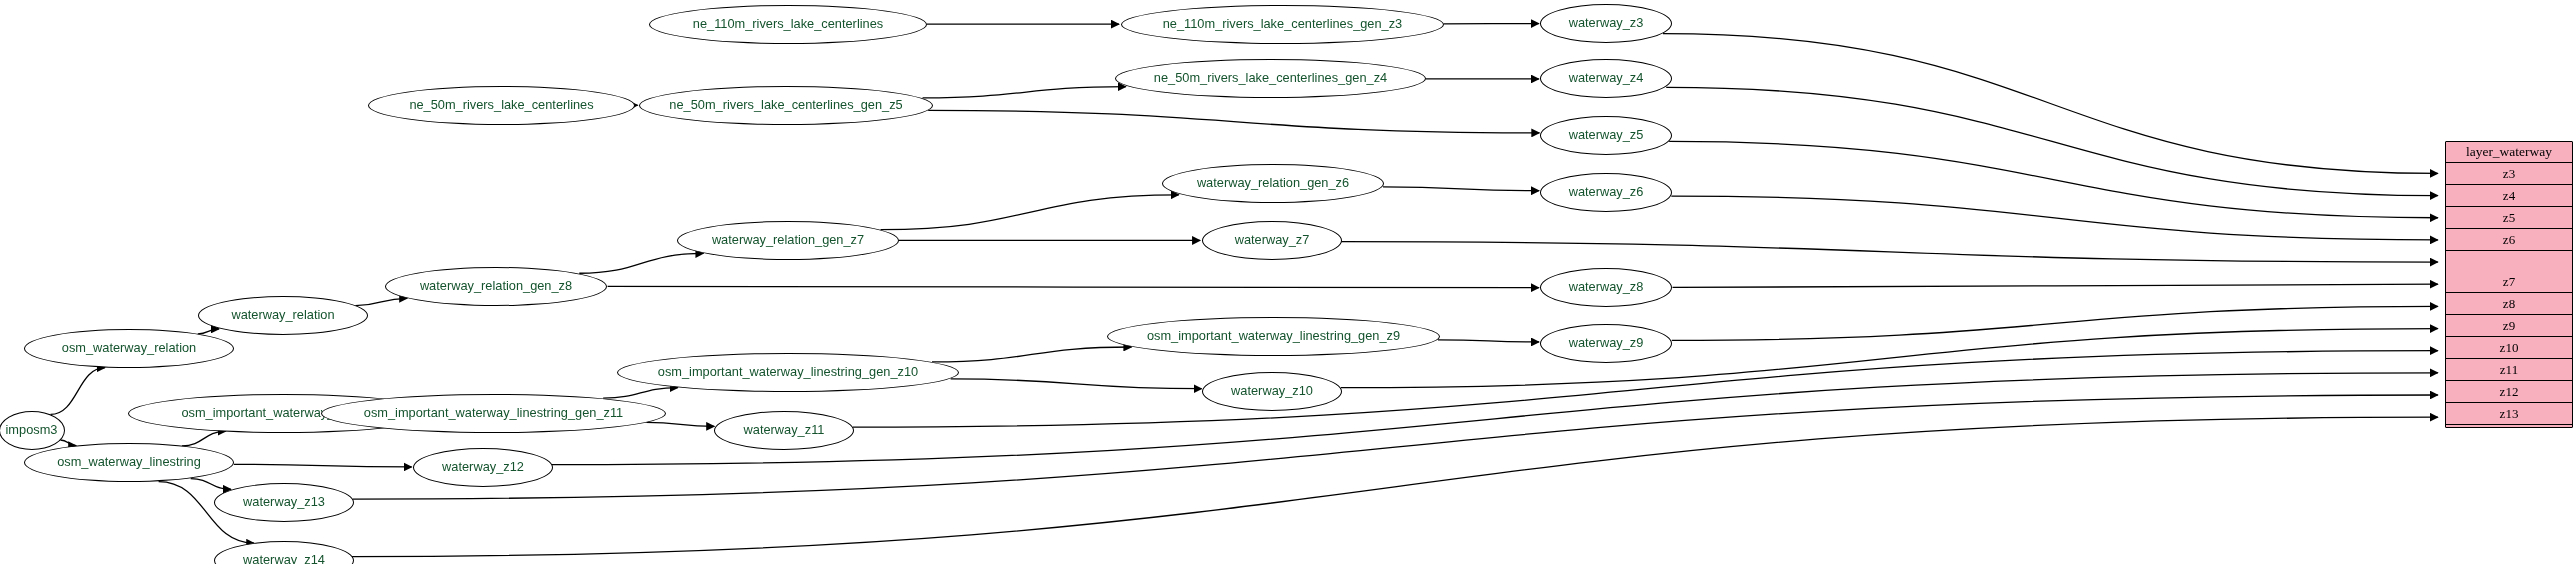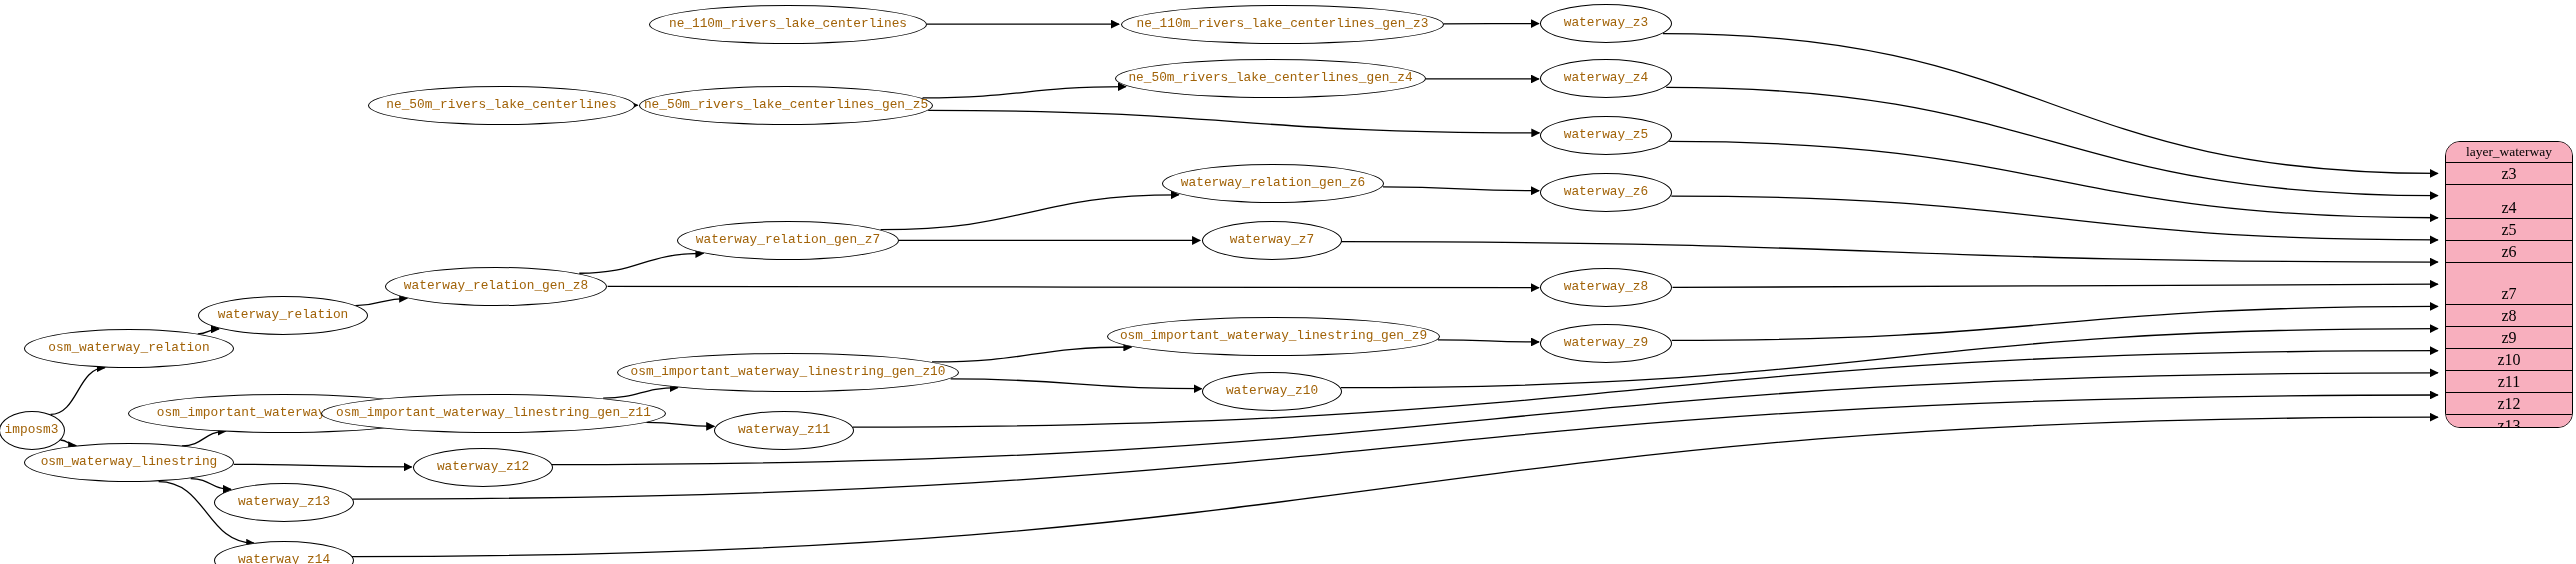--- a/index.html
+++ b/index.html
@@ -14,45 +14,45 @@
   #edge-layer{position:absolute;left:0;top:0;width:2576px;height:565px;}
   .node{
     position:absolute;
     display:flex;
     align-items:center;
     justify-content:center;
     box-sizing:border-box;
     border:1.2px solid #000000;
     border-radius:50%;
     background:#ffffff;
-    color:#a16207;
+    color:#14532d;
     white-space:nowrap;
-    font-family:Liberation Mono, monospace;
+    font-family:Liberation Sans, sans-serif;
     font-size:12.8px;
     line-height:1;
     z-index:2;
   }
   
   #legend{
     position:absolute;
     box-sizing:border-box;
     border:1.4px solid #000000;
-    border-radius:15px;
+    border-radius:1px;
     overflow:hidden;
     background:#f8afbe;
     z-index:3;
   }
   #legend .cell{
     box-sizing:border-box;
     display:flex;
     align-items:center;
     justify-content:center;
     color:#000000;
     font-family:"Liberation Serif", serif;
-    font-size:16px;
+    font-size:13px;
     border-bottom:1.2px solid #000000;
     background:#f8afbe;
   }
   #legend .cell.head{font-size:13.5px;}
   #legend .cell.last{border-bottom:none;}
 </style>
 </head>
 <body>
 
 <div id="canvas">
@@ -186,21 +186,21 @@
         <span>waterway_z8</span>
       </div>
       <div class="node" style="left: 1540px; top: 324px; width: 132px; height: 39px;">
         <span>waterway_z9</span>
       </div>
     </div>
 
   <div id="legend" style="left: 2445px; top: 141px; width: 128px; height: 287px;">
     <div class="cell head" style="height: 21px;">layer_waterway</div>
   <div class="cell" style="height: 22px;">z3</div>
-      <div class="cell" style="height: 22px; margin-top: 12px;">z4</div>
+      <div class="cell" style="height: 22px;">z4</div>
       <div class="cell" style="height: 22px;">z5</div>
       <div class="cell" style="height: 22px; text-align: right;">z6</div>
       <div class="cell" style="height: 22px; margin-top: 20px;">z7</div>
       <div class="cell" style="height: 22px;">z8</div>
       <div class="cell" style="height: 22px;">z9</div>
       <div class="cell" style="height: 22px;">z10</div>
       <div class="cell" style="height: 22px;">z11</div>
       <div class="cell" style="height: 22px;">z12</div>
       <div class="cell" style="height: 22px;">z13</div>
       <div class="cell last" style="height: 22px; text-align: right;">z14+</div>

